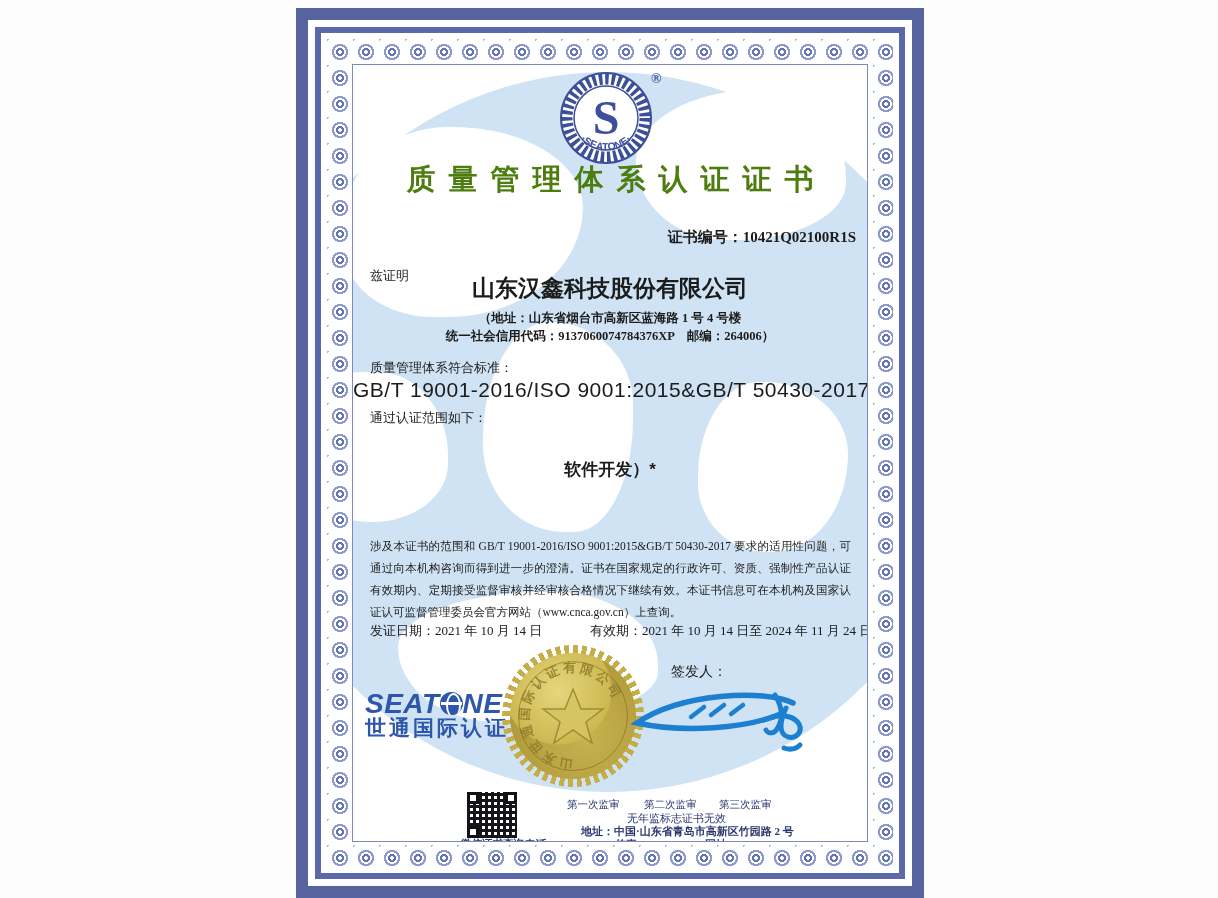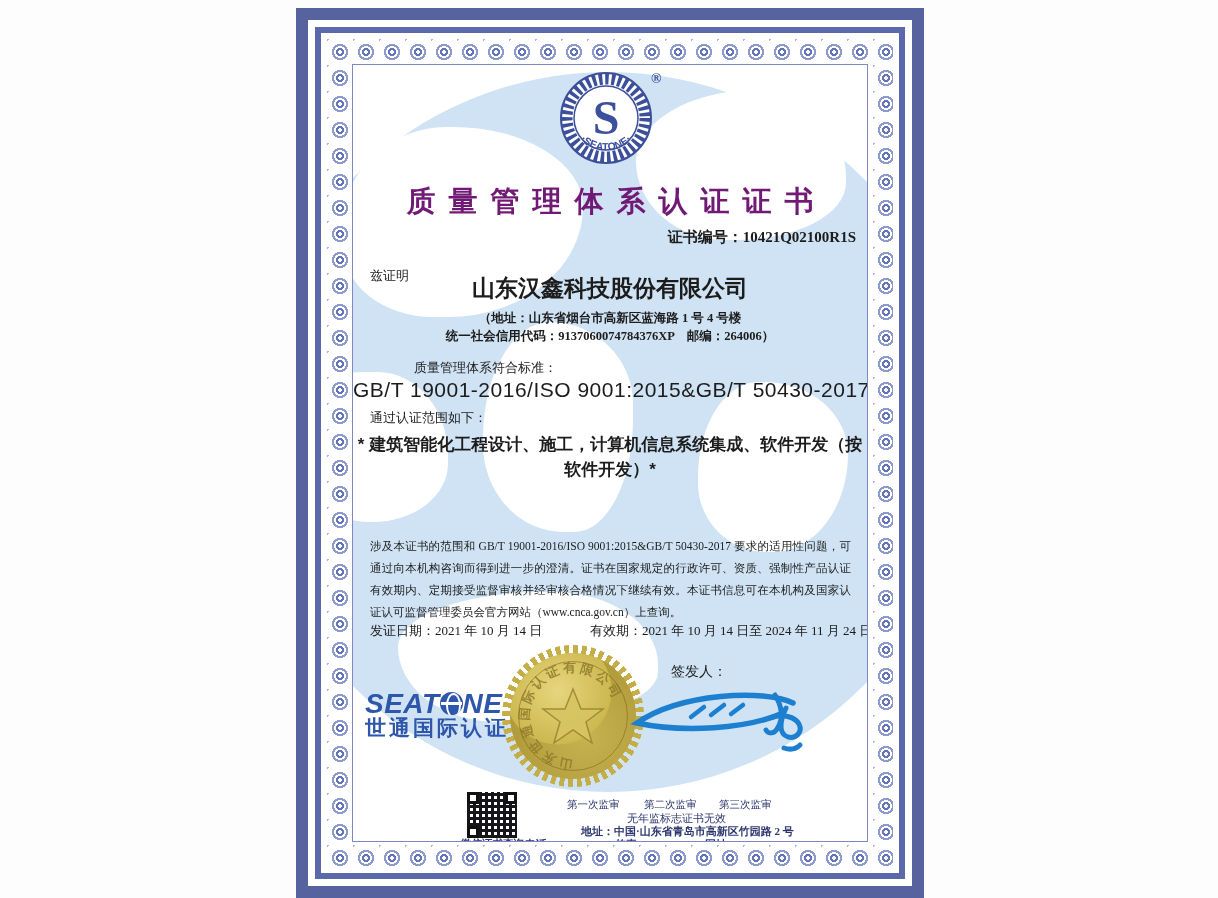--- a/index.html
+++ b/index.html
@@ -34,28 +34,28 @@
   
   .logo { position:absolute; left:205px; top:5px; width:96px; height:96px; }
   .rmark { position:absolute; left:298px; top:6px; font-size:14px; font-weight:bold;
            color:#3c4f9a; font-family:"Liberation Serif", serif; }
 
   
   .t { position:absolute; color:#1c1c1c; white-space:nowrap; }
   .center { left:0; width:100%; text-align:center; }
   .serif { font-family:"Liberation Serif", serif; }
 
-  .title   { top:117px; font-size:29px; font-weight:bold; letter-spacing:13px;
-             text-indent:13px; color:#701a75; }
+  .title   { top:95px; font-size:29px; font-weight:bold; letter-spacing:13px;
+             text-indent:13px; color:#4d7c0f; }
   .certno  { top:163px; right:11px; font-size:15px; font-weight:bold; }
   .certify { left:17px; top:202px; font-size:13px; }
   .company { top:208px; font-size:23px; font-weight:bold; }
   .addr1   { top:245px; font-size:12.5px; font-weight:bold; }
   .addr2   { top:263px; font-size:12.5px; font-weight:bold; }
-  .stdlab  { left:17px; top:294px; font-size:13px;margin-left:44px; }
+  .stdlab  { left:17px; top:294px; font-size:13px; }
   .stdval  { top:313px; font-size:21px; letter-spacing:0.5px;text-align:center; }
   .scopelab{ left:17px; top:344px; font-size:13px; }
   .scope1  { top:368px; font-size:17px; font-weight:bold; }
   .scope2  { top:393px; font-size:17px; font-weight:bold; }
   .para    { left:17px; top:470px; width:481px; font-size:11.5px; line-height:22px;
              white-space:normal; text-align:justify; font-family:"Liberation Serif", serif; }
   .issued  { left:17px;  top:557px; font-size:13px; }
   .valid   { left:237px; top:557px; font-size:13px; }
   .signer  { left:318px; top:598px; font-size:14px; }
 
@@ -143,21 +143,20 @@
 
       <div class="t serif certify">兹证明</div>
       <div class="t center company">山东汉鑫科技股份有限公司</div>
       <div class="t center serif addr1">（地址：山东省烟台市高新区蓝海路 1 号 4 号楼</div>
       <div class="t center serif addr2">统一社会信用代码：9137060074784376XP　邮编：264006）</div>
 
       <div class="t serif stdlab">质量管理体系符合标准：</div>
       <div class="t center stdval">GB/T 19001-2016/ISO 9001:2015&amp;GB/T 50430-2017</div>
 
       <div class="t serif scopelab">通过认证范围如下：</div>
-      <div class="t center scope1">* 建筑智能化工程设计、施工，计算机信息系统集成、软件开发（按</div>
       <div class="t center scope2">软件开发）*</div>
 
       <div class="t para">涉及本证书的范围和 GB/T 19001-2016/ISO 9001:2015&amp;GB/T 50430-2017 要求的适用性问题，可通过向本机构咨询而得到进一步的澄清。证书在国家规定的行政许可、资质、强制性产品认证有效期内、定期接受监督审核并经审核合格情况下继续有效。本证书信息可在本机构及国家认证认可监督管理委员会官方网站（www.cnca.gov.cn）上查询。</div>
 
       <div class="t serif issued">发证日期：2021 年 10 月 14 日</div>
       <div class="t serif valid">有效期：2021 年 10 月 14 日至 2024 年 11 月 24 日</div>
 
       <div class="brand"><span>SEAT</span><span class="globe-o"></span><span>NE</span></div>
       <div class="brandcn">世通国际认证</div>
 

